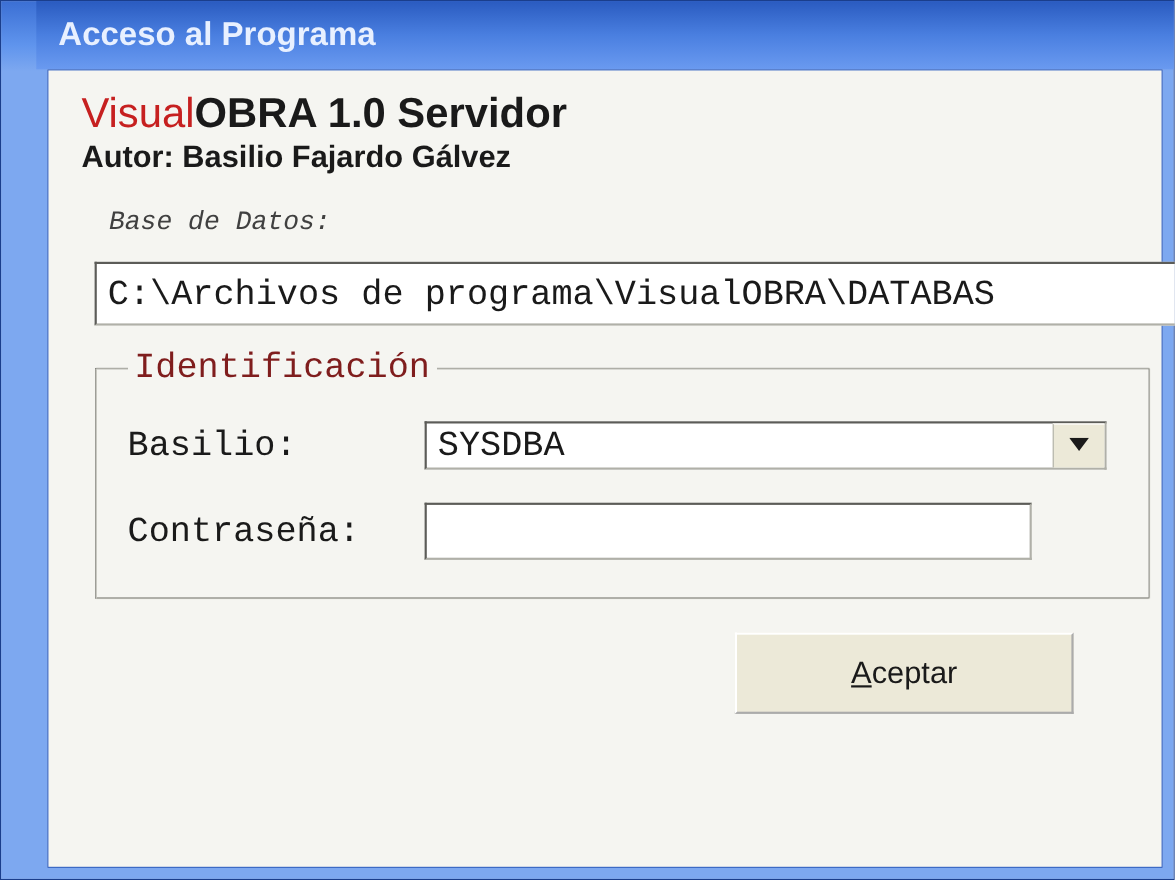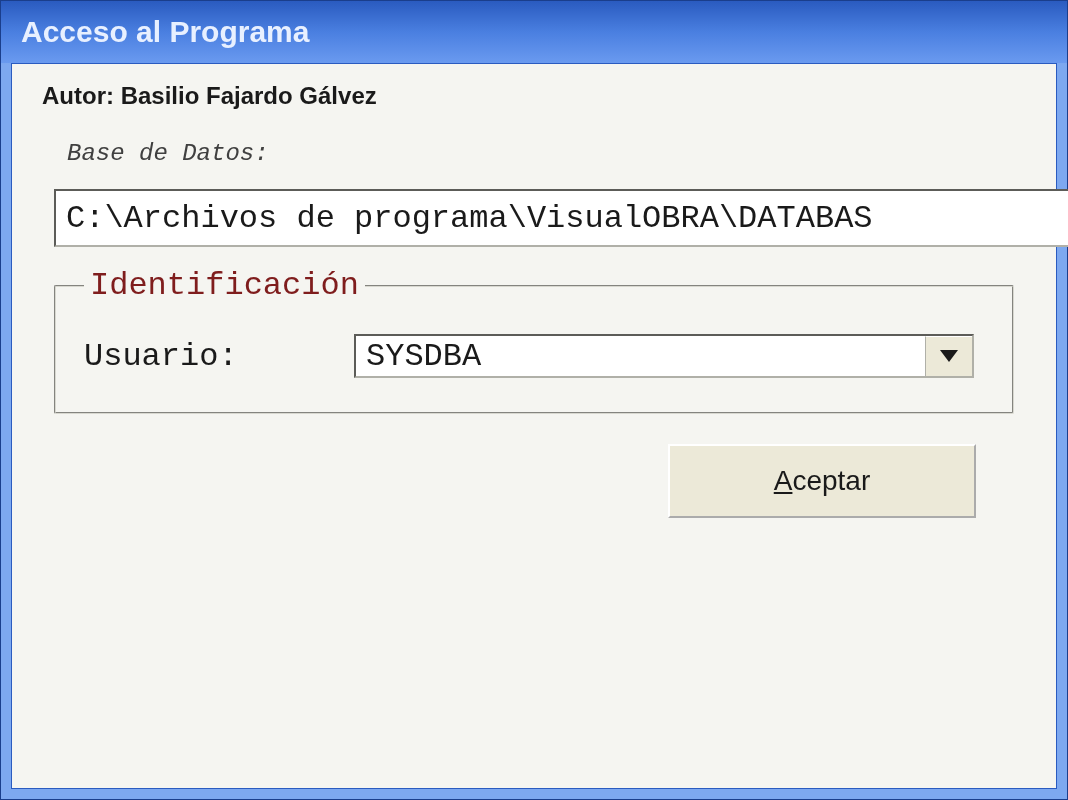--- a/index.html
+++ b/index.html
@@ -11,20 +11,21 @@
     height: 800px;
     overflow: hidden;
   }
 
   .window {
     width: 1068px;
     height: 800px;
     background: linear-gradient(to bottom, #3b6fd4 0%, #5f94ed 5%, #7da8f0 8%, #7da8f0 100%);
     border: 1px solid #1a3e8c;
     box-sizing: border-box;
+    padding-left: 32px;
   }
 
   .titlebar {
     height: 62px;
     display: flex;
     align-items: center;
     padding: 0 20px;
     color: #e8f0ff;
     font-size: 30px;
     font-weight: bold;
@@ -47,21 +48,21 @@
     color: #1a1a1a;
     margin: 0 0 2px 0;
   }
   .app-title .red {
     color: #c62020;
     font-weight: normal;
   }
 
   .author {
     font-family: Verdana, Tahoma, Arial, sans-serif;
-    font-size: 24px;
+    font-size: 28px;
     font-weight: bold;
     color: #1a1a1a;
     margin: 0 0 30px 0;
   }
 
   .db-label {
     font-family: "Courier New", monospace;
     font-size: 24px;
     color: #404040;
     margin: 0 0 22px 25px;
@@ -182,42 +183,49 @@
 </style>
 </head>
 <body>
 
 <div class="window">
   <div class="titlebar">
     <span>Acceso al Programa</span>
   </div>
 
   <div class="client-area">
+    <div class="app-title">
+      <span class="red">Visual</span><span>OBRA 1.0 Servidor</span>
+    </div>
     <div class="author">Autor: Basilio Fajardo Gálvez</div>
 
     <div class="db-label">Base de Datos:</div>
     <input type="text" class="db-input" value="C:\Archivos de programa\VisualOBRA\DATABAS" style="">
 
     <fieldset class="fieldset">
       <legend>Identificación</legend>
 
       <div class="form-row">
-        <div class="form-label">Usuario:</div>
+        <div class="form-label">Basilio:</div>
         <div class="combo">
           <input type="text" class="combo-text" value="SYSDBA" style="">
           <div class="combo-btn">
             <span>
               <svg viewBox="0 0 18 12">
                   <polygon points="0,0 18,0 9,12" fill="#1a1a1a"></polygon>
                 </svg>
             </span>
           </div>
         </div>
       </div>
 
+      <div class="form-row">
+        <div class="form-label">Contraseña:</div>
+        <input type="password" class="pw-input" value="" style="">
+      </div>
     </fieldset>
 
     <div class="button-row">
       <button class="btn">
         <span class="ul">A</span><span>ceptar</span>
       </button>
     </div>
   </div>
 </div>
 

